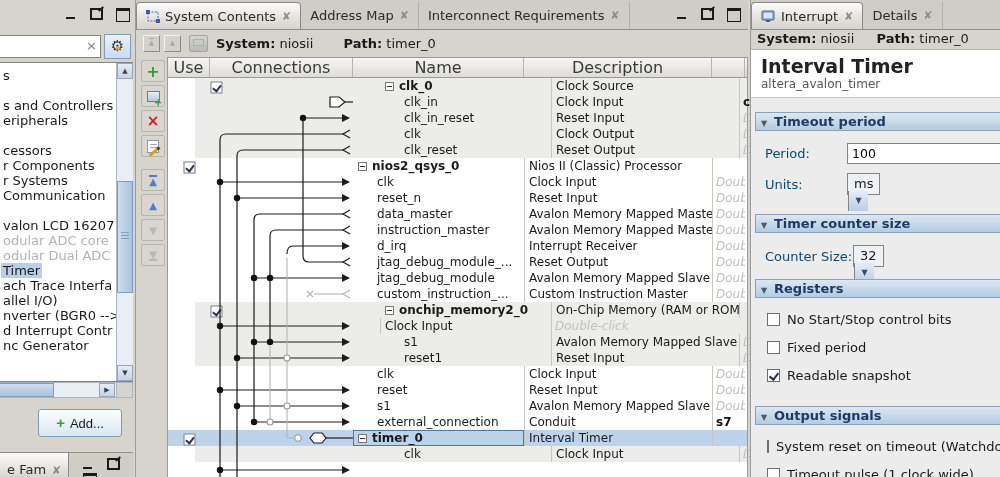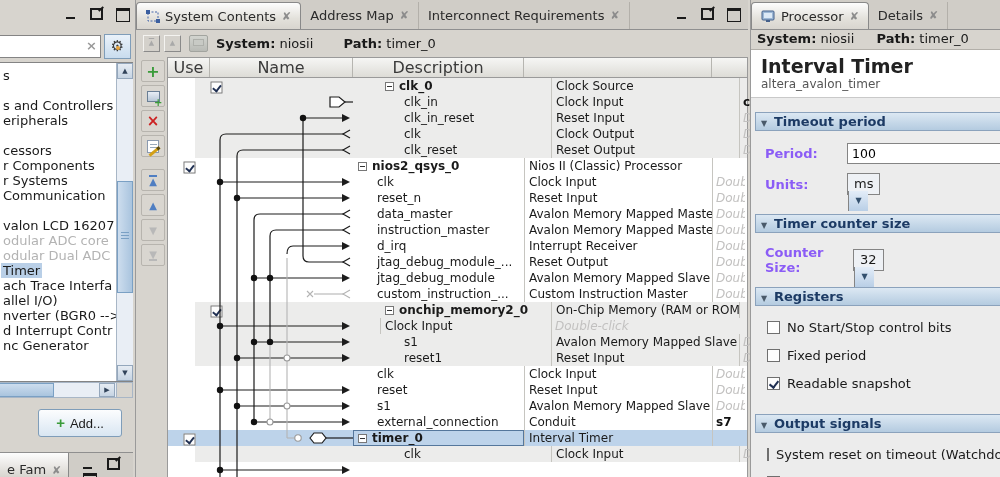--- a/index.html
+++ b/index.html
@@ -120,21 +120,21 @@
   .rp-sys { height:20px; background:#d7d4ce; border-bottom:1px solid #b2afa9; font-size:13px; padding:1px 0 0 6px; }
   .rp-title { background:#fff; border-bottom:1px solid #c9c9c9; padding:5px 0 6px 10px; }
   .rp-title h1 { font-size:19px; font-weight:bold; color:#222; line-height:22px; }
   .rp-title .sub { font-size:12px; color:#555; }
   .params { padding:14px 0 0 4px; }
   .sec-hdr { height:19px; background:linear-gradient(#dce8f3,#b4cbe0); border:1px solid #8ba2bc; margin-bottom:6px;
              font-size:13px; font-weight:bold; color:#1c3a64; padding-left:18px; line-height:17px; position:relative; width:256px; }
   .sec-hdr .tri { position:absolute; left:5px; top:2px; font-size:8px; color:#4a5a6a; font-weight:normal; }
   .sec-body { padding:2px 0 10px 10px; font-size:13px; }
   .frow { display:flex; align-items:center; margin:4px 0 9px 0; }
-  .flabel { width:82px; flex:none; color:#8b5cf6;font-weight:bold; }
+  .flabel { width:82px; flex:none; color:#0c4a6e; }
   .txt { width:158px; height:21px; border:1px solid #848484; font:12.5px "DejaVu Sans",sans-serif; padding-left:4px; background:#fff; }
   .select { display:inline-flex; height:22px; border:1px solid #848484; background:#eef1f5;flex-direction:column; }
   .select .sel-txt { padding:2px 6px 0 6px; min-width:30px; font-size:13px; }
   .select .sel-btn { width:20px; background:linear-gradient(#e3edf8,#b9cfe6); border-left:1px solid #848484;
                      font-size:8px; color:#33506e; text-align:center; line-height:20px; }
   .select.small .sel-txt { min-width:14px; }
   .cbrow { display:flex; align-items:center; gap:7px; margin:0 0 13px 2px; font-size:13px; white-space:nowrap; }
 </style>
 </head>
 <body>
@@ -271,20 +271,21 @@
         <div class="vtb">
             <span class="i-dn">▼</span>
           </div>
         <div class="vtb">
             <span class="i-dn bar">▼</span>
           </div>
       </div>
       <div class="tablewrap">
         <div class="thead">
           <div>Use</div>
+          <div>Connections</div>
           <div>Name</div>
           <div>Description</div>
           <div></div>
         </div>
         <div class="tbody" id="tbody">
 
           <div class="trow g">
               <div class="cell c-use"><span class="checkbox checked"></span></div>
               <div class="cell"></div>
               <div class="cell c-name group">
@@ -593,21 +594,21 @@
   <div class="right-panel">
     <div class="tabbar">
       <span class="tab active">
         <span class="tabicon">
           <svg width="15" height="13">
               <rect x="1" y="1" width="12" height="9" rx="1" fill="#9db8d6" stroke="#44608a"></rect>
               <rect x="3" y="3" width="8" height="5" fill="#dce9f6"></rect>
               <rect x="5" y="10" width="4" height="2" fill="#44608a"></rect>
             </svg>
         </span>
-        <span>Processor</span>
+        <span>Interrupt</span>
         <span class="closex">✘</span>
       </span>
       <span class="tab">
         <span>Details</span>
         <span class="closex">✘</span>
       </span>
     </div>
     <div class="rp-sys">
       <b>System:</b>
       <span>niosii</span>

